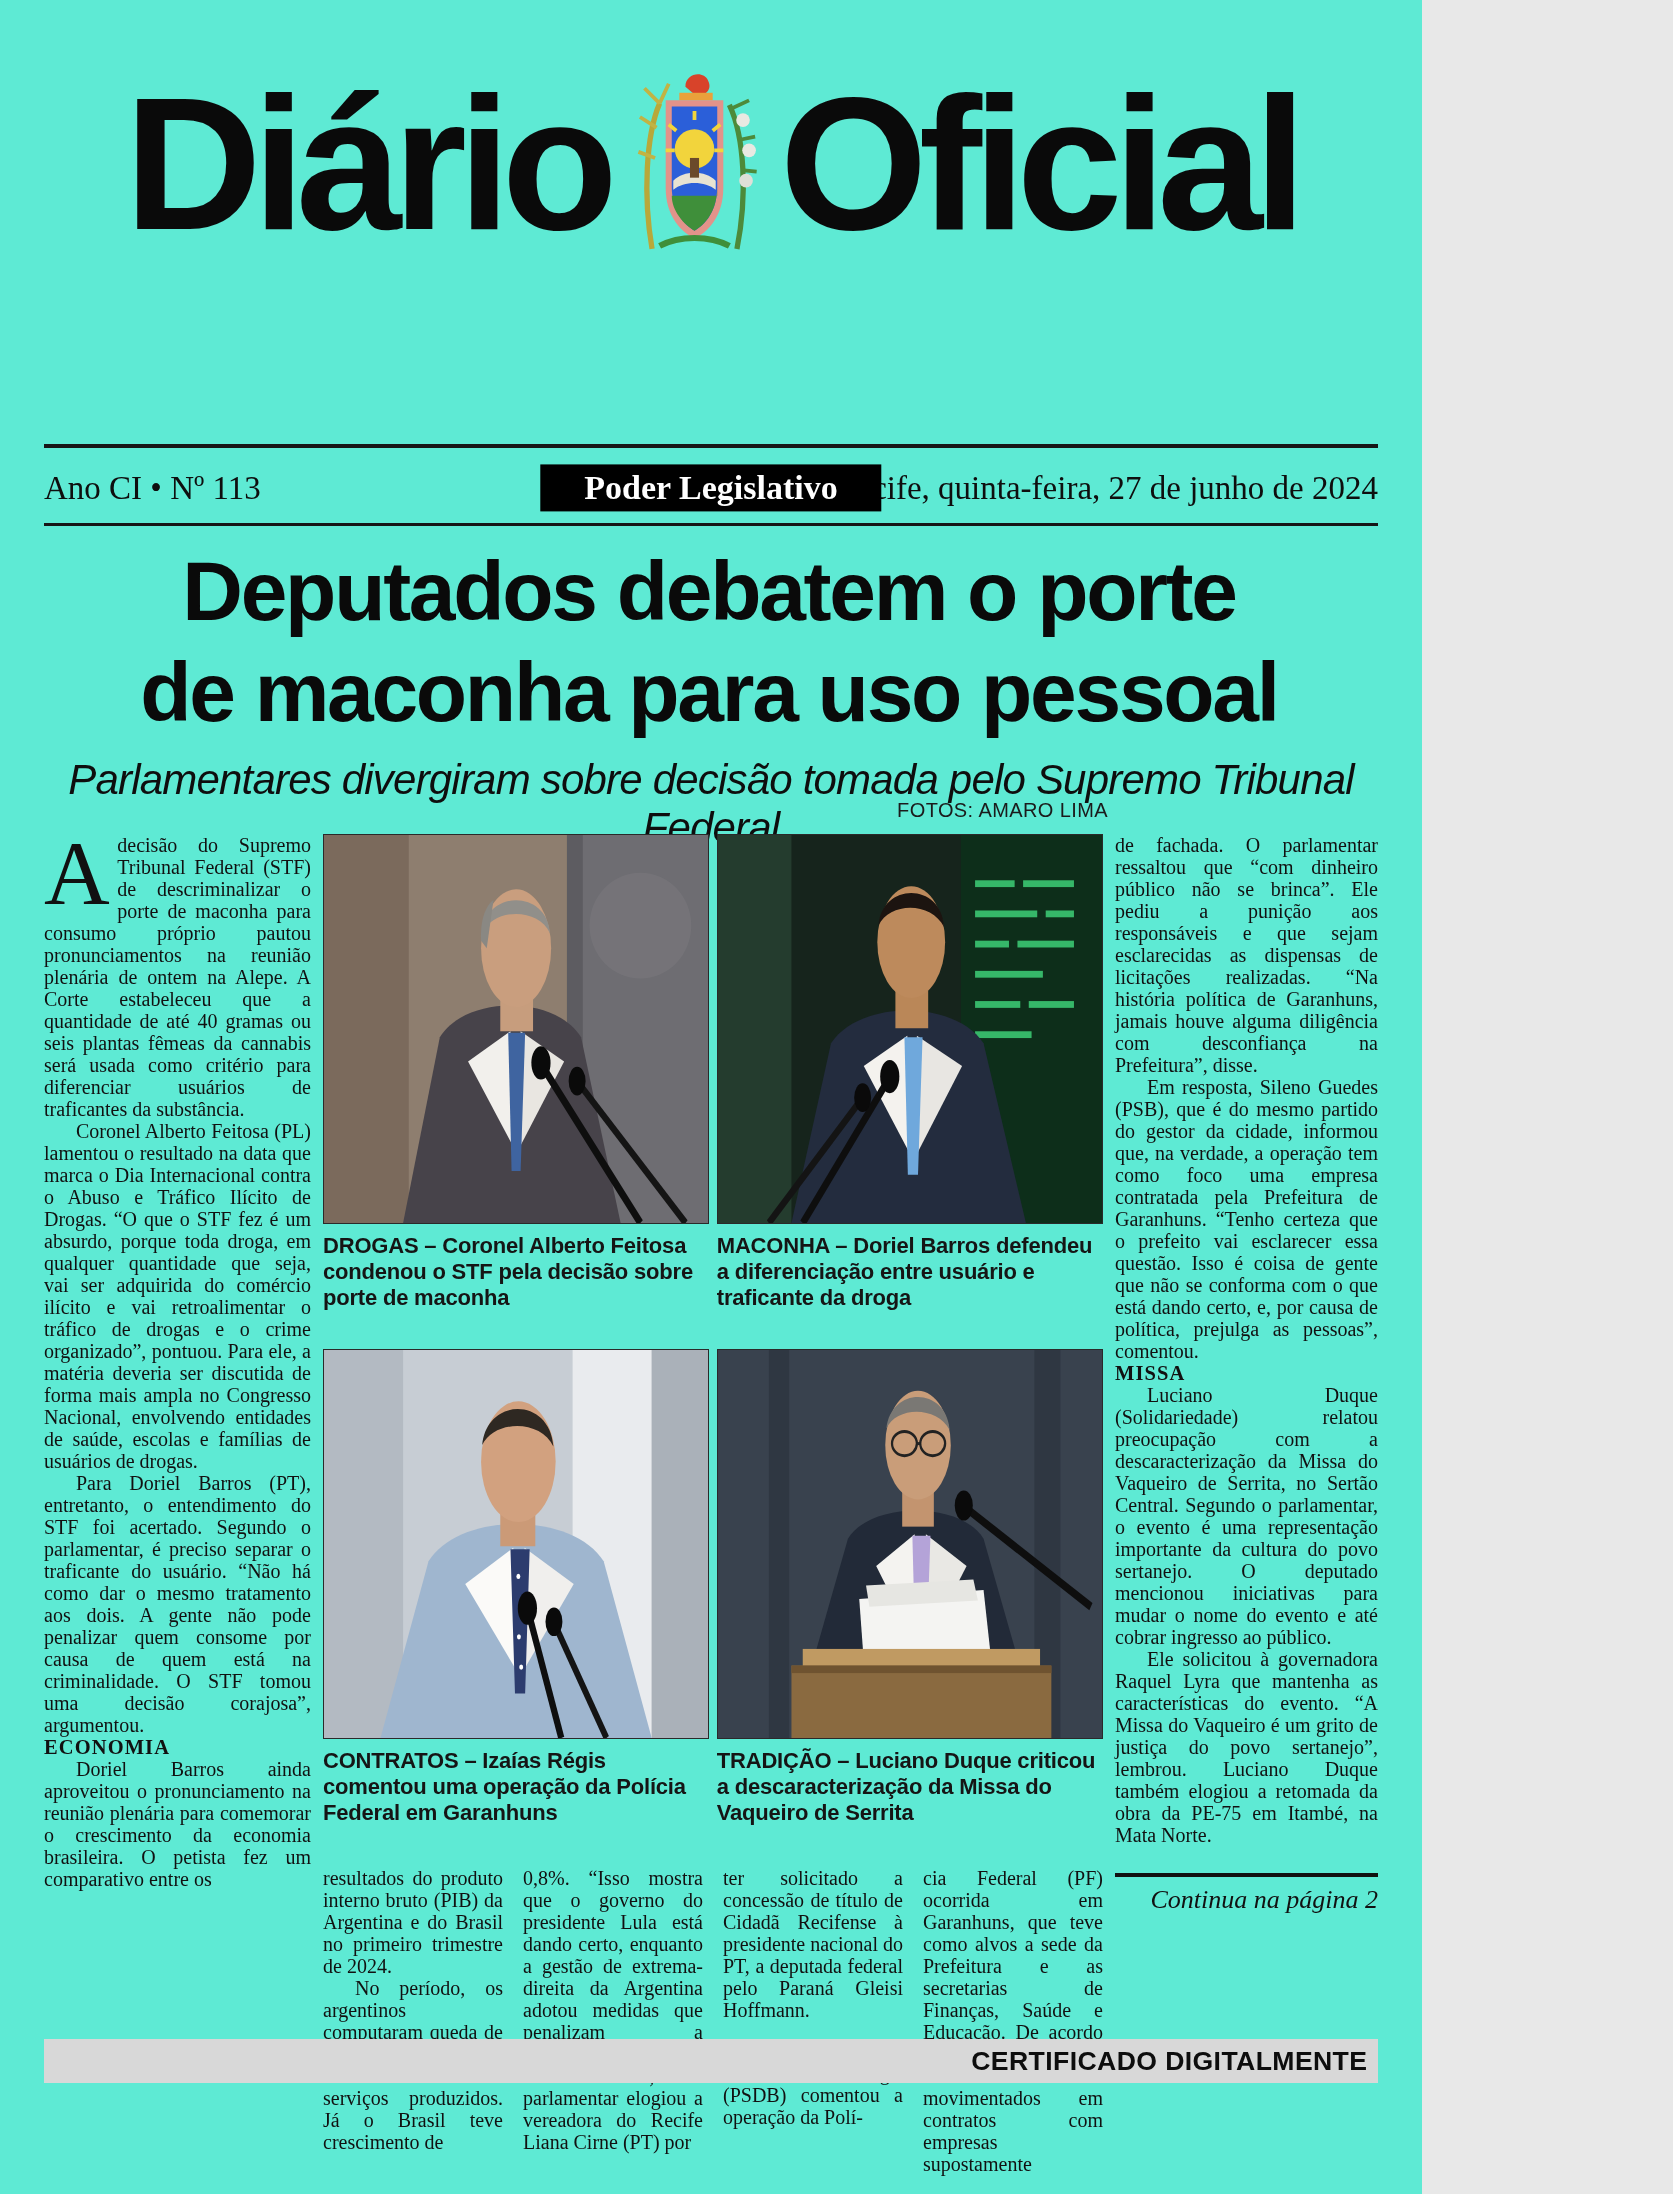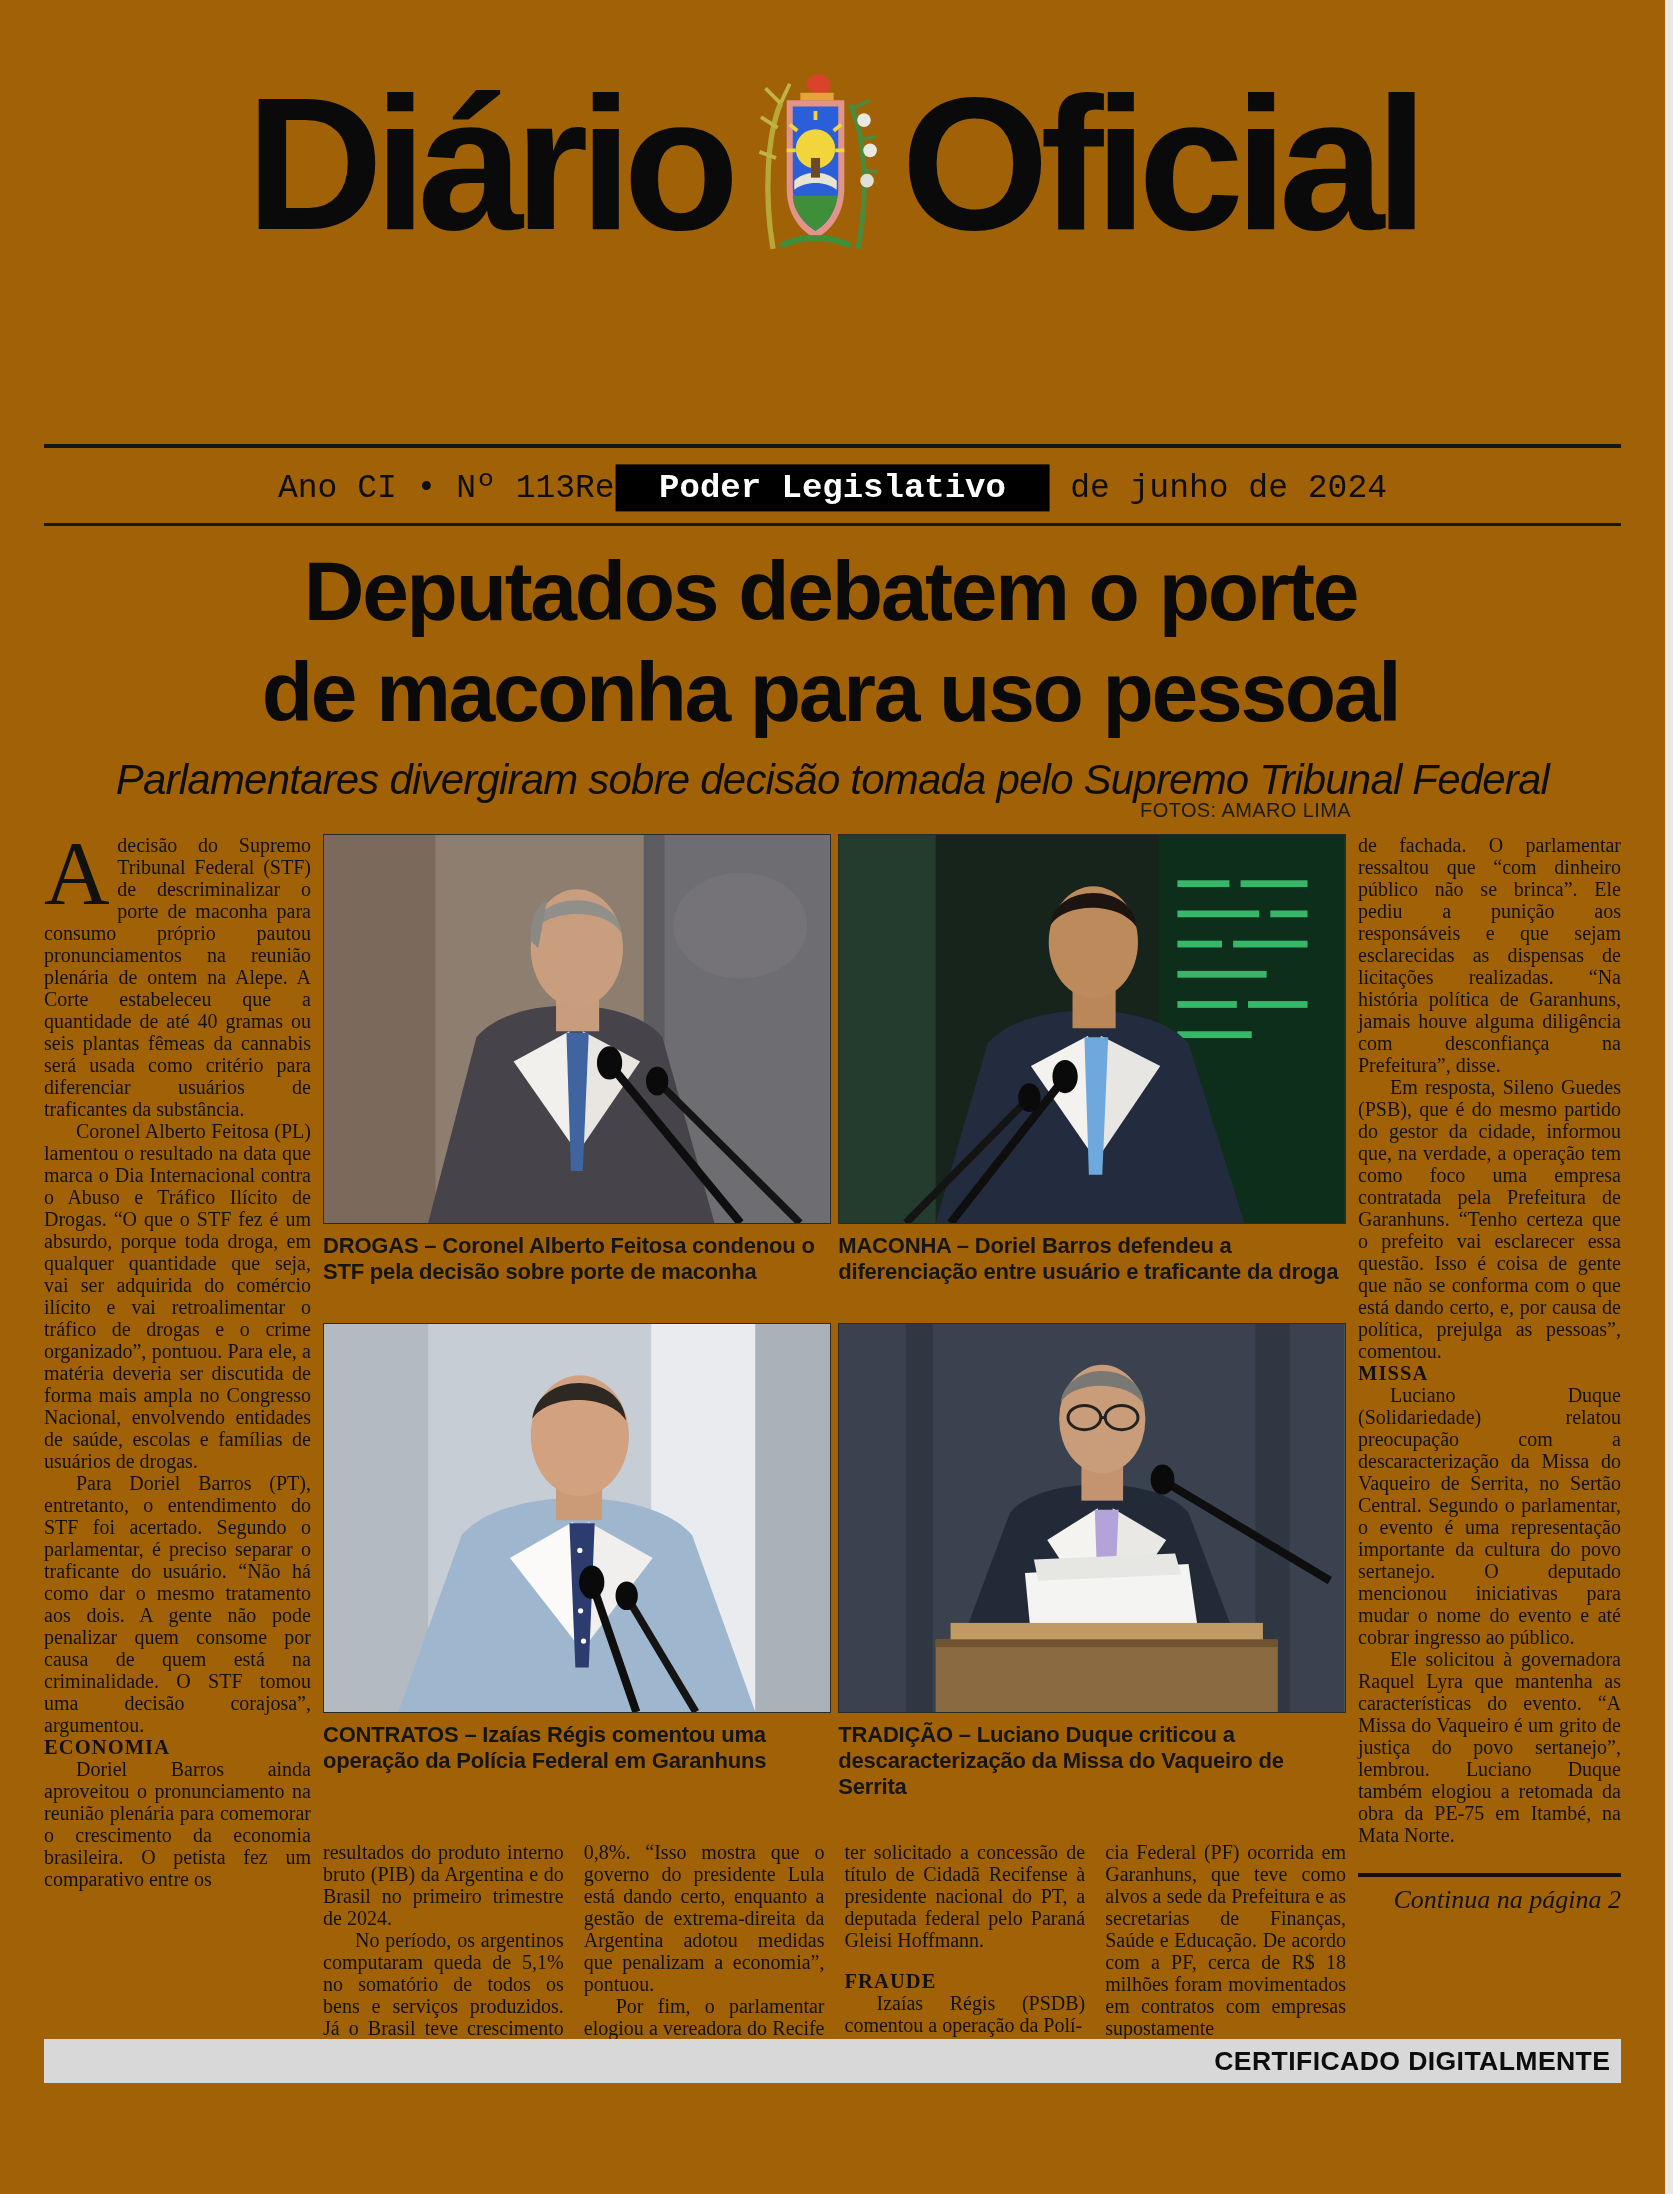--- a/index.html
+++ b/index.html
@@ -1,30 +1,30 @@
 <!DOCTYPE html>
 <html lang="pt" style="font-size:12px"><head>
 <meta charset="utf-8">
 <style>
   html,body{margin:0;padding:0;background:#e8e8e8;}
-  .page{position:relative;width:1665px;height:2194px;background:#a16207;overflow:hidden;
+  .page{position:relative;width:1422px;height:2194px;background:#5eead4;overflow:hidden;
         font-family:"Liberation Serif",serif;color:#111;}
   
   .masthead-row{position:absolute;top:67px;left:0;right:0;display:flex;align-items:center;
     justify-content:center;gap:20px;}
   .masthead-word{font-family:"Liberation Sans",sans-serif;font-weight:bold;font-size:190px;
     line-height:1;letter-spacing:-9px;color:#0a0a0a;white-space:nowrap;}
   .crest{width:131px;height:191px;flex:0 0 auto;}
   .masthead-sub{position:absolute;top:298px;left:0;right:0;text-align:center;
     font-family:"Liberation Sans",sans-serif;font-weight:bold;font-size:64px;letter-spacing:0.8px;color:#0a0a0a;}
   
   .rule-top{position:absolute;top:444px;left:44px;right:44px;height:3.8px;background:#161616;}
   .rule-mid{position:absolute;top:523px;left:44px;right:44px;height:3px;background:#161616;}
   .infobar{position:absolute;top:456px;left:44px;right:44px;height:64px;display:flex;
-    align-items:center;justify-content:center;font-family:Liberation Mono, monospace;
+    align-items:center;justify-content:space-between;font-family:Liberation Serif, serif;
     font-size:33px;color:#0e0e0e;}
   .section-box{position:absolute;left:50%;top:50%;transform:translate(-50%,-50%);
     background:#000;color:#fff;font-weight:bold;font-size:34px;padding:4.6px 44px;white-space:nowrap;}
   
   .headline{position:absolute;top:541px;left:0;right:4px;text-align:center;
     font-family:"Liberation Sans",sans-serif;font-weight:bold;font-size:84px;line-height:1.2;
     letter-spacing:-2.3px;color:#0a0a0a;}
   .deck{position:absolute;top:756px;left:0;right:0;text-align:center;
     font-family:"Liberation Sans",sans-serif;font-style:italic;font-size:42px;letter-spacing:-0.8px;color:#0e0e0e;}
   .credit{position:absolute;top:799px;right:314px;font-family:"Liberation Sans",sans-serif;

